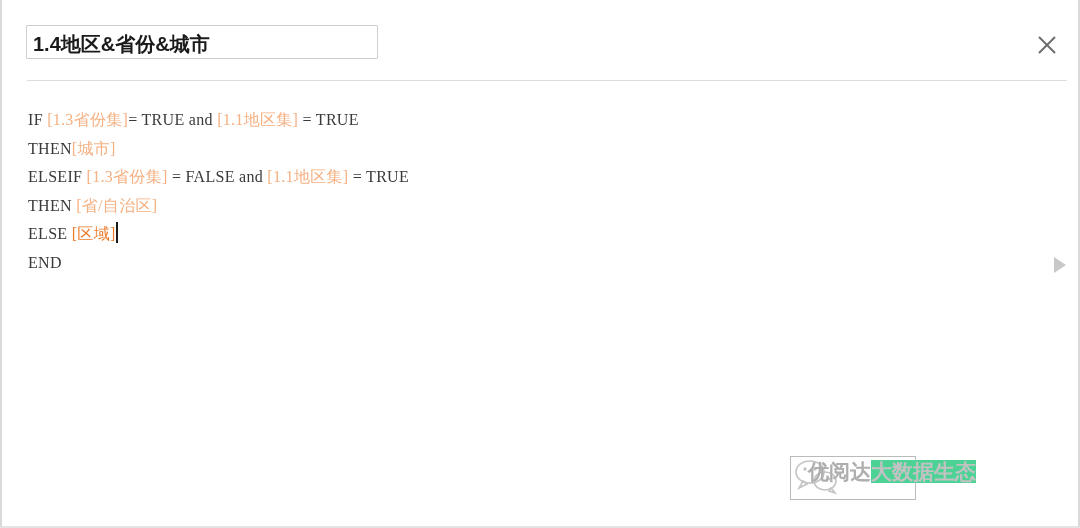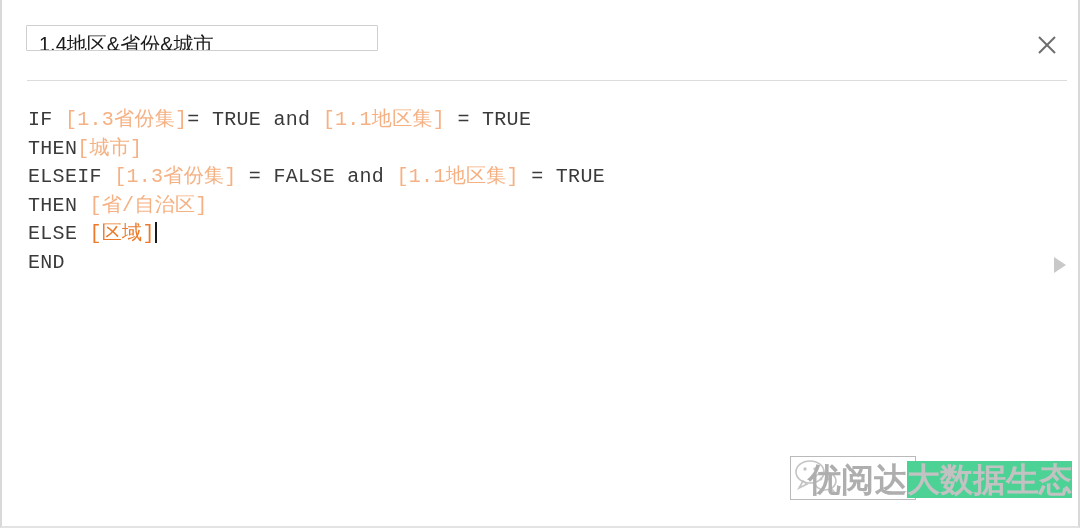--- a/index.html
+++ b/index.html
@@ -34,33 +34,34 @@
     left: 0;
     top: 0;
     width: 1080px;
     height: 81px;
   }
   .name-input {
     position: absolute;
     left: 24px;
     top: 25px;
     width: 352px;
-    height: 26px;
+    height: 34px;
     box-sizing: border-box;
     border: 1px solid #cfcfcf;
     background: #ffffff;
     border-radius: 1px;
     font-family: "Liberation Sans", sans-serif;
     font-size: 20px;
     color: #1a1a1a;
-    padding: 0 12px;
+    padding: 0 6px;
     line-height: 36px;
     white-space: nowrap;
     overflow: hidden;
     cursor: text;
+    font-weight: bold;
   }
   .close-btn {
     position: absolute;
     right: 18px;
     top: 28px;
     width: 34px;
     height: 34px;
     cursor: pointer;
   }
   .close-btn svg { display: block; }
@@ -81,22 +82,22 @@
     top: 98px;
     width: 1080px;
     height: 340px;
     overflow: hidden;
   }
   .formula-code {
     position: absolute;
     left: 26px;
     top: 8px;
     margin: 0;
-    font-family: Liberation Mono, monospace;
-    font-size: 20px;
+    font-family: Liberation Serif, serif;
+    font-size: 16px;
     line-height: 28.5px;
     color: #3a3a3a;
     white-space: pre;
     letter-spacing: 0.3px;
   }
   .formula-code .kw { color: #3a3a3a; }
   .formula-code .fld { color: #f5b183; }
   .formula-code .fld-active { color: #ec7a2a; }
   .caret {
     display: inline-block;
@@ -159,21 +160,21 @@
     left: 16px;
     top: 11px;
     width: 46px;
     height: 36px;
   }
   .wm-brand {
     position: absolute;
     left: 30px;
     top: 10px;
     font-family: "Liberation Sans", sans-serif;
-    font-size: 33px;
+    font-size: 21px;
     font-weight: bold;
     color: #a8a8a8;
     white-space: nowrap;
     letter-spacing: 0px;
   }
   .wm-brand .hl {
     background: #3ecf8e;
     color: #bdbdbd;
   }
   .wm-csdn {

